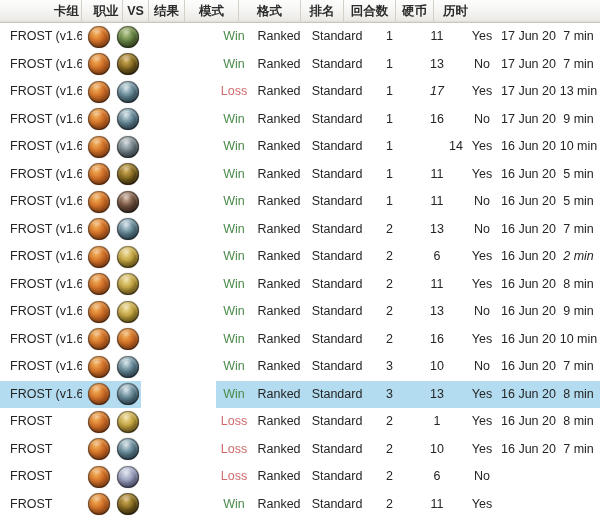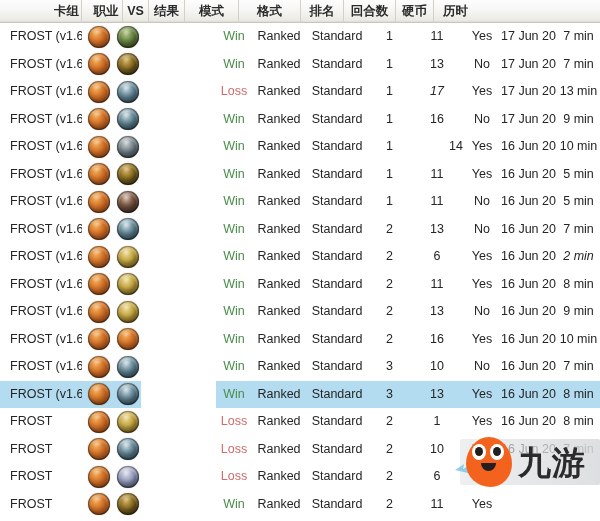--- a/index.html
+++ b/index.html
@@ -551,30 +551,14 @@
         <div class="cell" style="width: 54px;">Ranked</div>
         <div class="cell" style="width: 62px;">Standard</div>
         <div class="cell" style="width: 43px;">2</div>
         <div class="cell" style="width: 52px;">11</div>
         <div class="cell" style="width: 38px;">Yes</div>
         <div class="cell" style="width: 56px;"></div>
         <div class="cell" style="width: 43px;"></div>
       </div>
     </div>
 
-  <div class="watermark">
-    <div class="wm-plate"></div>
-    <svg class="wm-bird" viewBox="0 0 22 14">
-      <path d="M1 9 L10 3 L9 8 L20 2 L14 12 Z" fill="#7fc6e8"></path>
-    </svg>
-    <div class="wm-blob">
-      <div class="wm-eye l">
-          <i></i>
-        </div>
-      <div class="wm-eye r">
-          <i></i>
-        </div>
-      <div class="wm-mouth"></div>
-    </div>
-    <div class="wm-text">九游</div>
-  </div>
 
 </div>
 
 </body></html>

